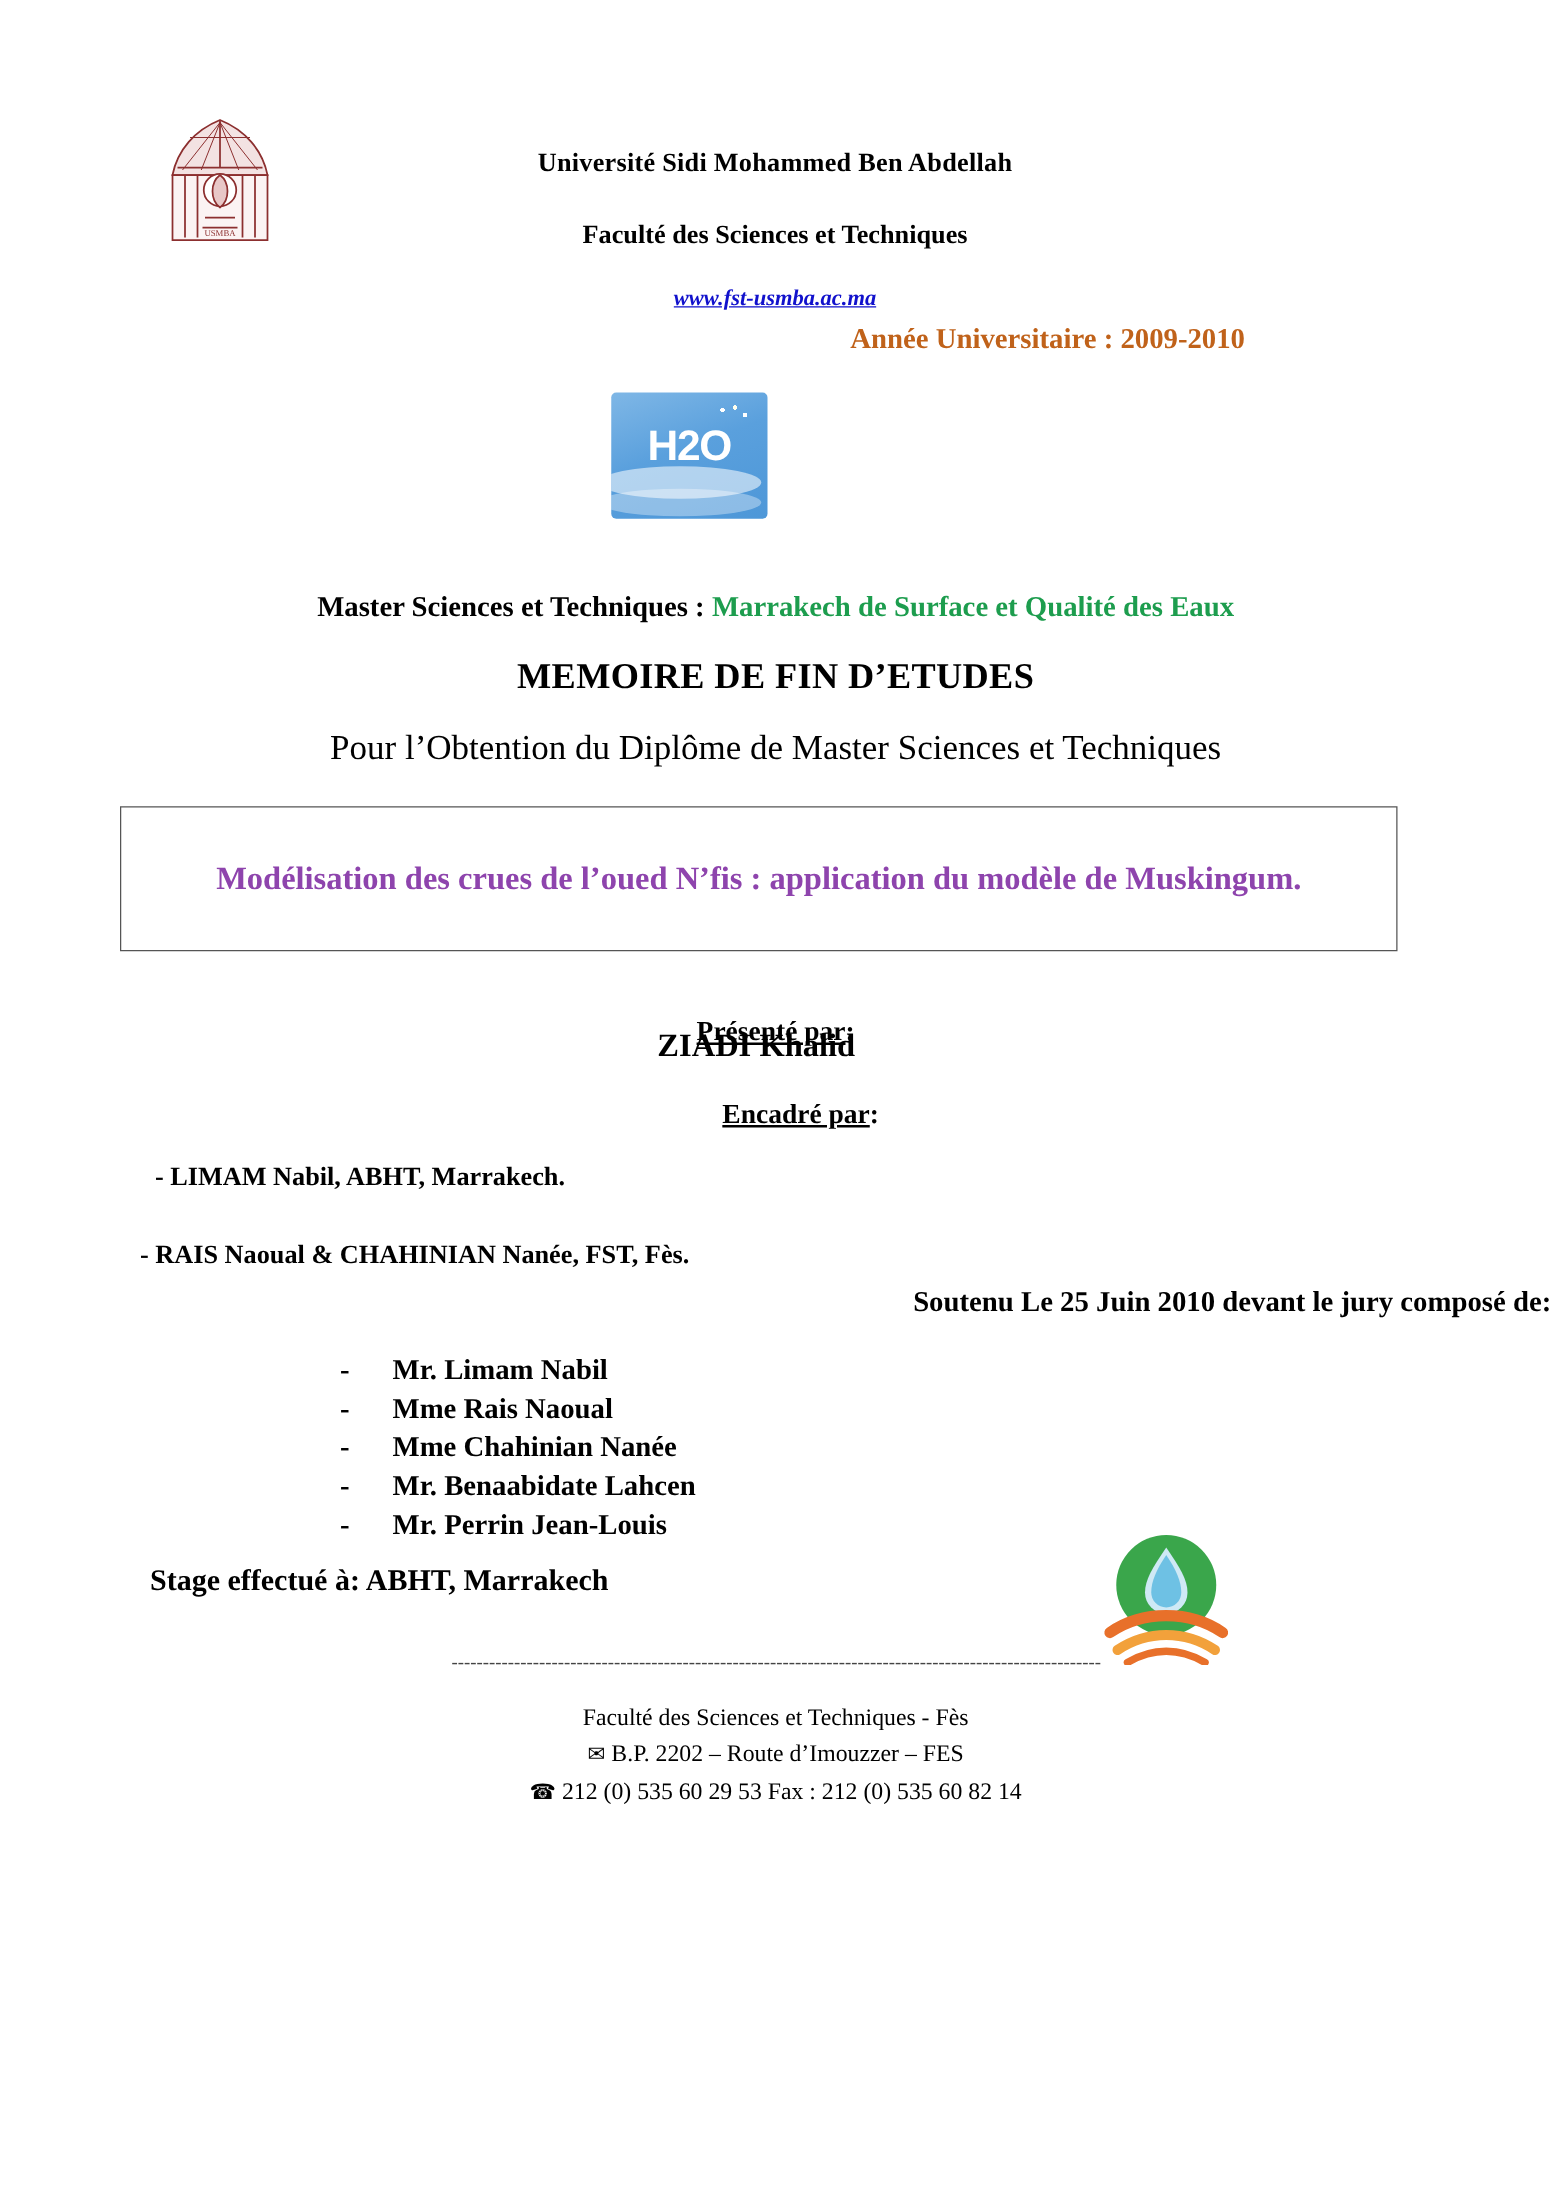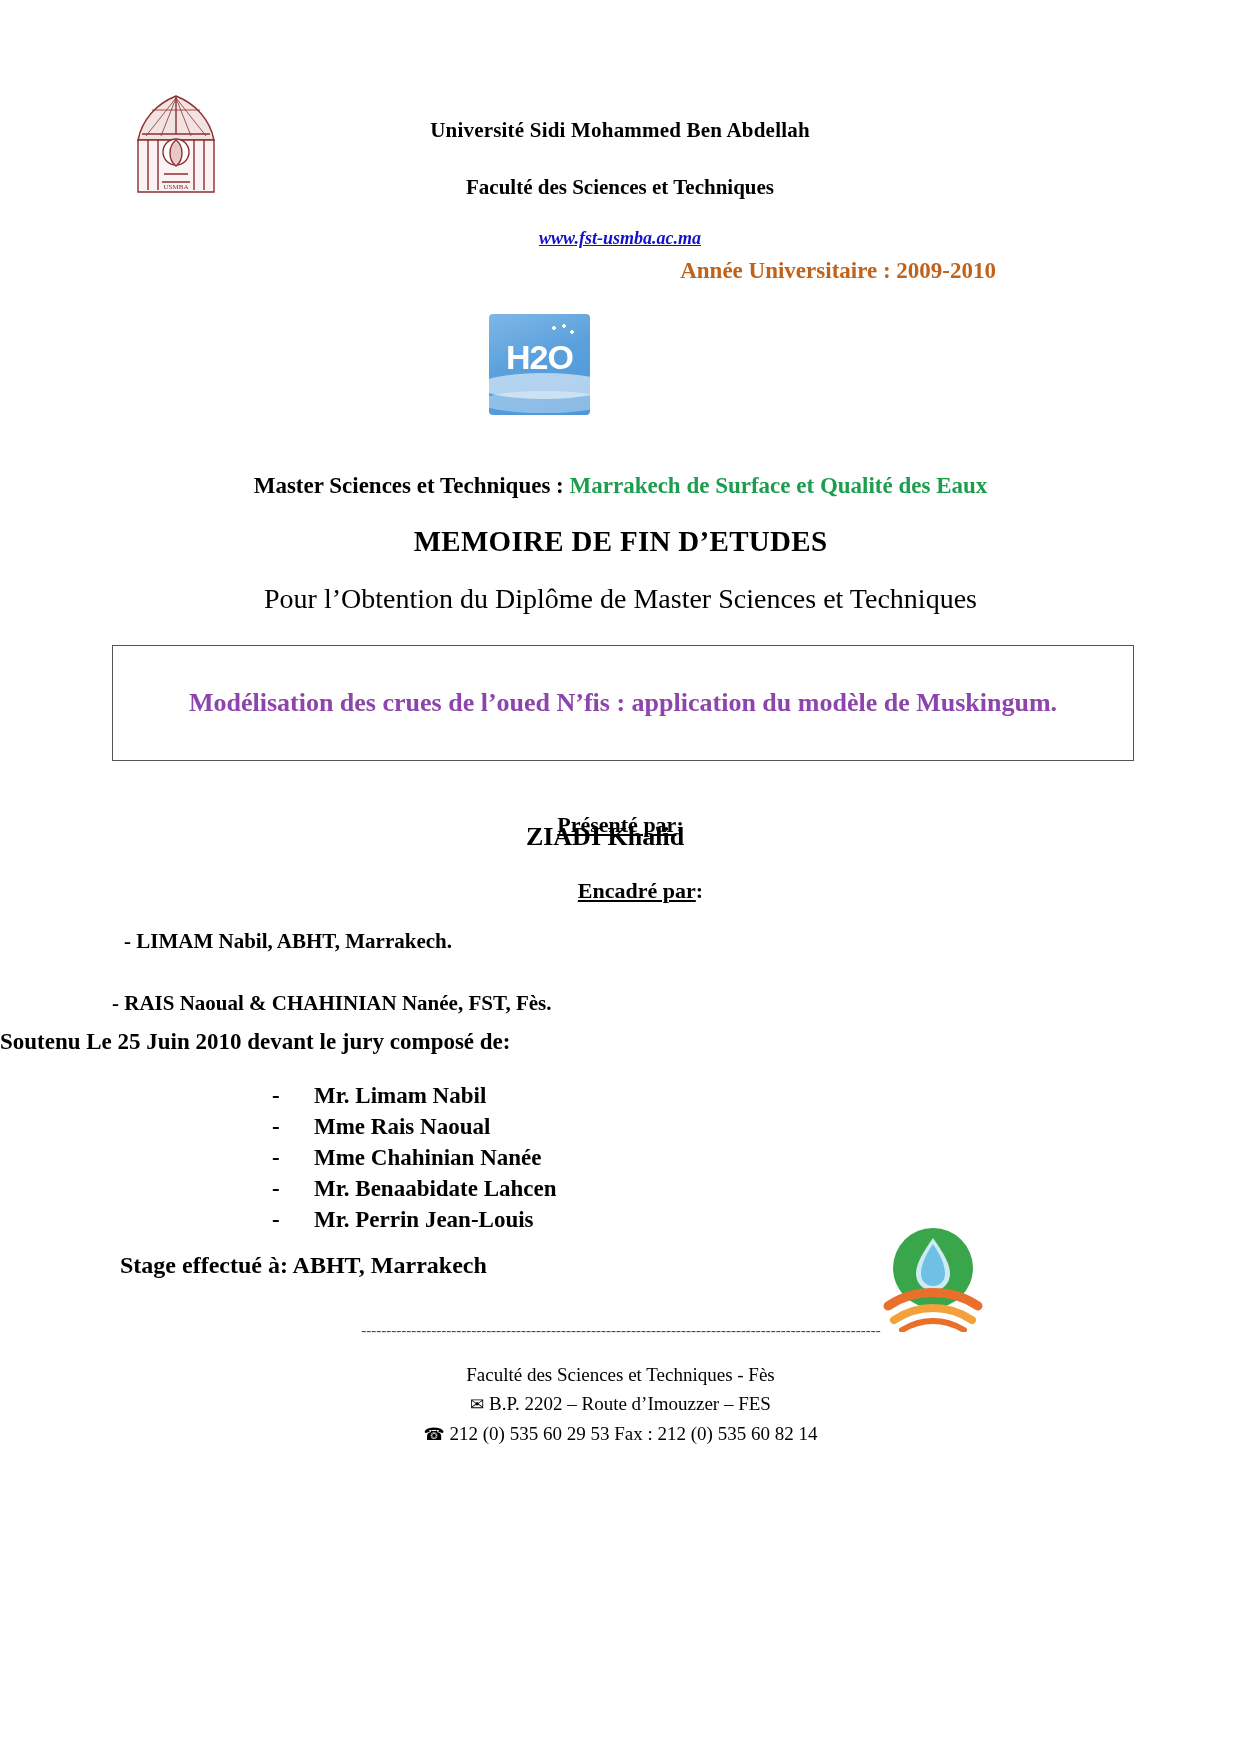--- a/index.html
+++ b/index.html
@@ -123,21 +123,21 @@
     font-size: 23px;
     font-weight: bold;
     color: #c0621a;
   }
 
   
   .h2o {
     position: absolute;
     left: 489px;
     top: 314px;
-    width: 101px;
+    width: 125px;
     height: 101px;
     background: linear-gradient(160deg, #7fb7e6 0%, #5aa0dd 45%, #4d97d8 100%);
     border-radius: 4px;
     overflow: hidden;
   }
   .h2o .txt {
     position: absolute;
     left: 0; right: 0;
     top: 24px;
     text-align: center;
@@ -192,21 +192,21 @@
   .pour {
     position: absolute;
     top: 583px;
     left: 0; width: 1241px;
     text-align: center;
     font-size: 28px;
   }
 
   .title-box {
     position: absolute;
-    left: 112px;
+    left: 96px;
     top: 645px;
     width: 1022px;
     height: 116px;
     border: 1px solid #555555;
     box-sizing: border-box;
     display: flex;
     align-items: center;
     justify-content: center;
   }
   .title-box .t {
@@ -261,21 +261,21 @@
     left: 112px;
     font-size: 21px;
     font-weight: bold;
     margin-top: 12px;
   }
 
   .soutenu {
     position: absolute;
     top: 1029px;
     left: 0; width: 1241px;
-    text-align: left;
+    text-align: right;
     font-size: 23px;
     font-weight: bold;
   }
 
   .jury {
     position: absolute;
     top: 1080px;
     left: 272px;
     font-size: 23px;
     font-weight: bold;

